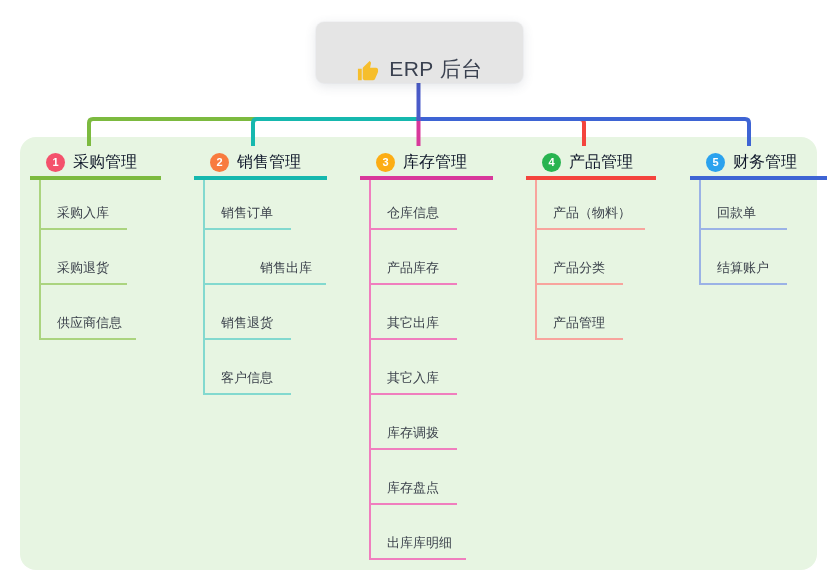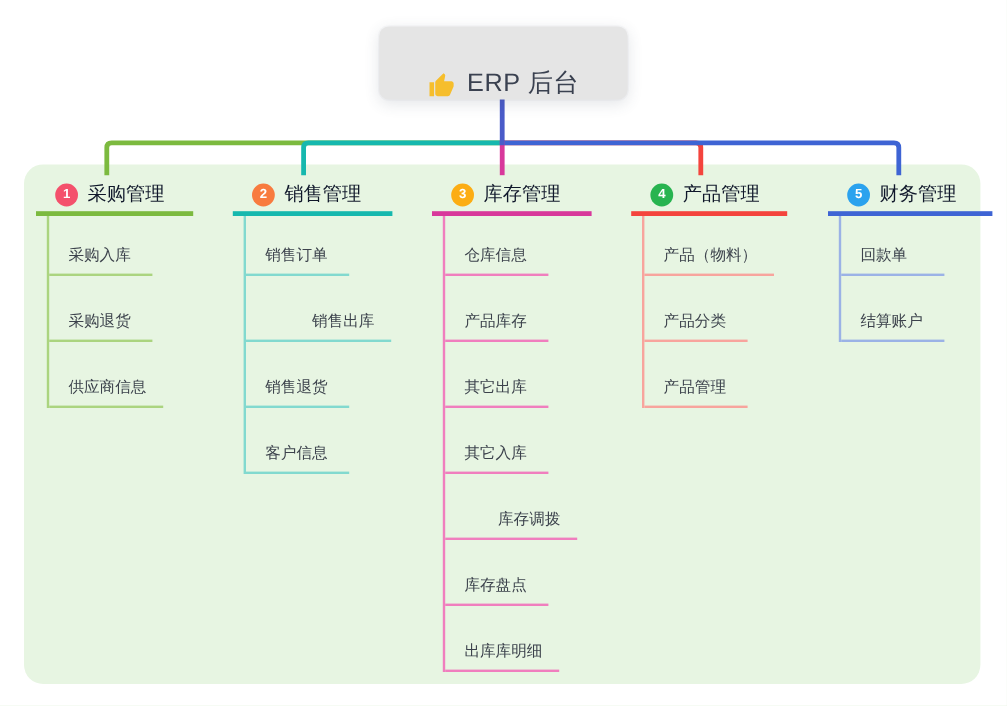--- a/index.html
+++ b/index.html
@@ -142,21 +142,21 @@
         </div>
       <div class="kid" style="border-bottom-color: rgb(240, 126, 190);">
         <span>产品库存</span>
         </div>
       <div class="kid" style="border-bottom-color: rgb(240, 126, 190);">
         <span>其它出库</span>
         </div>
       <div class="kid" style="border-bottom-color: rgb(240, 126, 190);">
         <span>其它入库</span>
         </div>
-      <div class="kid" style="border-bottom-color: rgb(240, 126, 190); padding-left: 28px;">
+      <div class="kid" style="border-bottom-color: rgb(240, 126, 190);">
         <span>库存调拨</span>
         </div>
       <div class="kid" style="border-bottom-color: rgb(240, 126, 190);">
         <span>库存盘点</span>
         </div>
       <div class="kid" style="border-bottom-color: rgb(240, 126, 190);">
         <span>出库库明细</span>
         </div>
     </div>
   </div>

